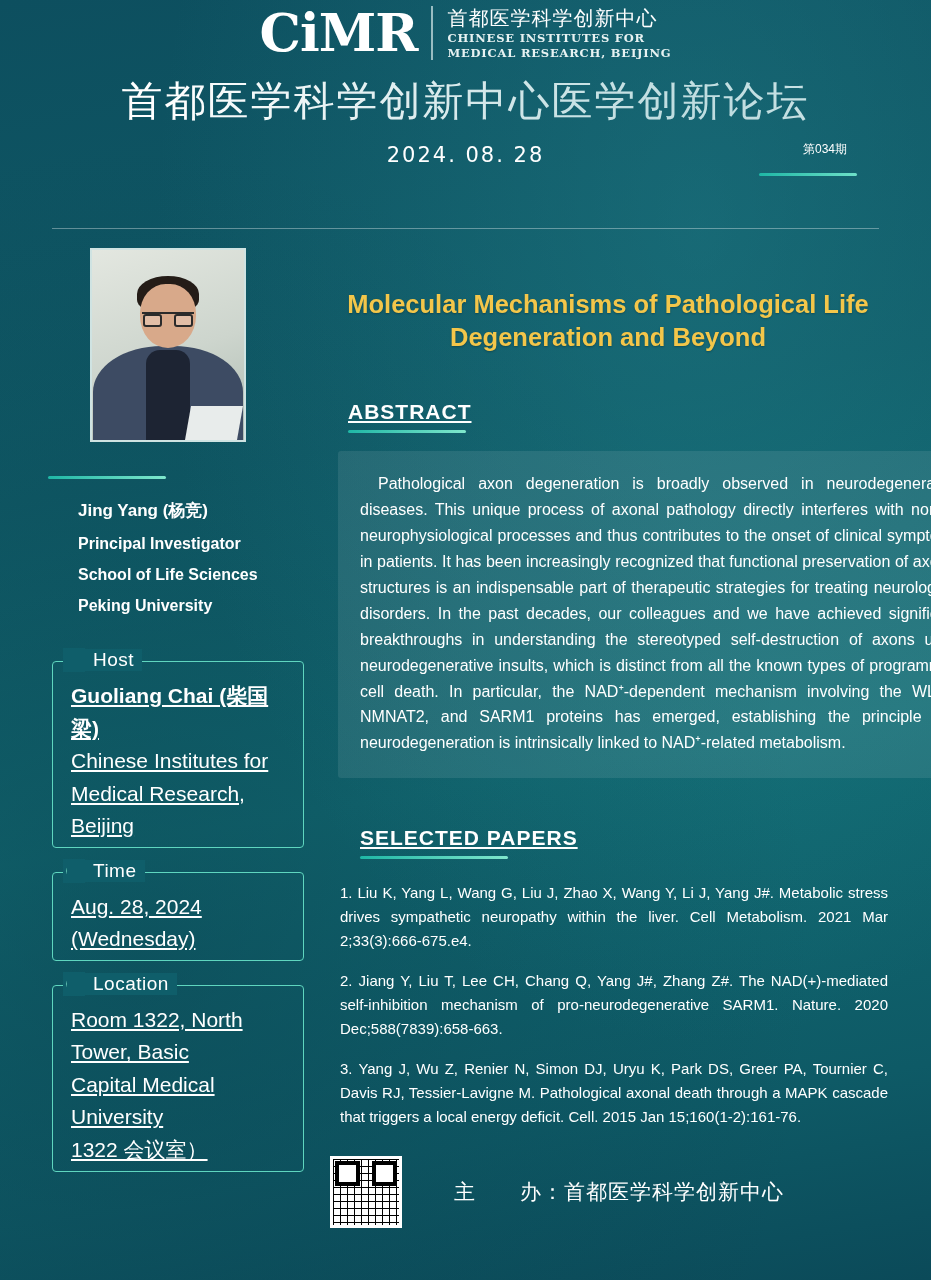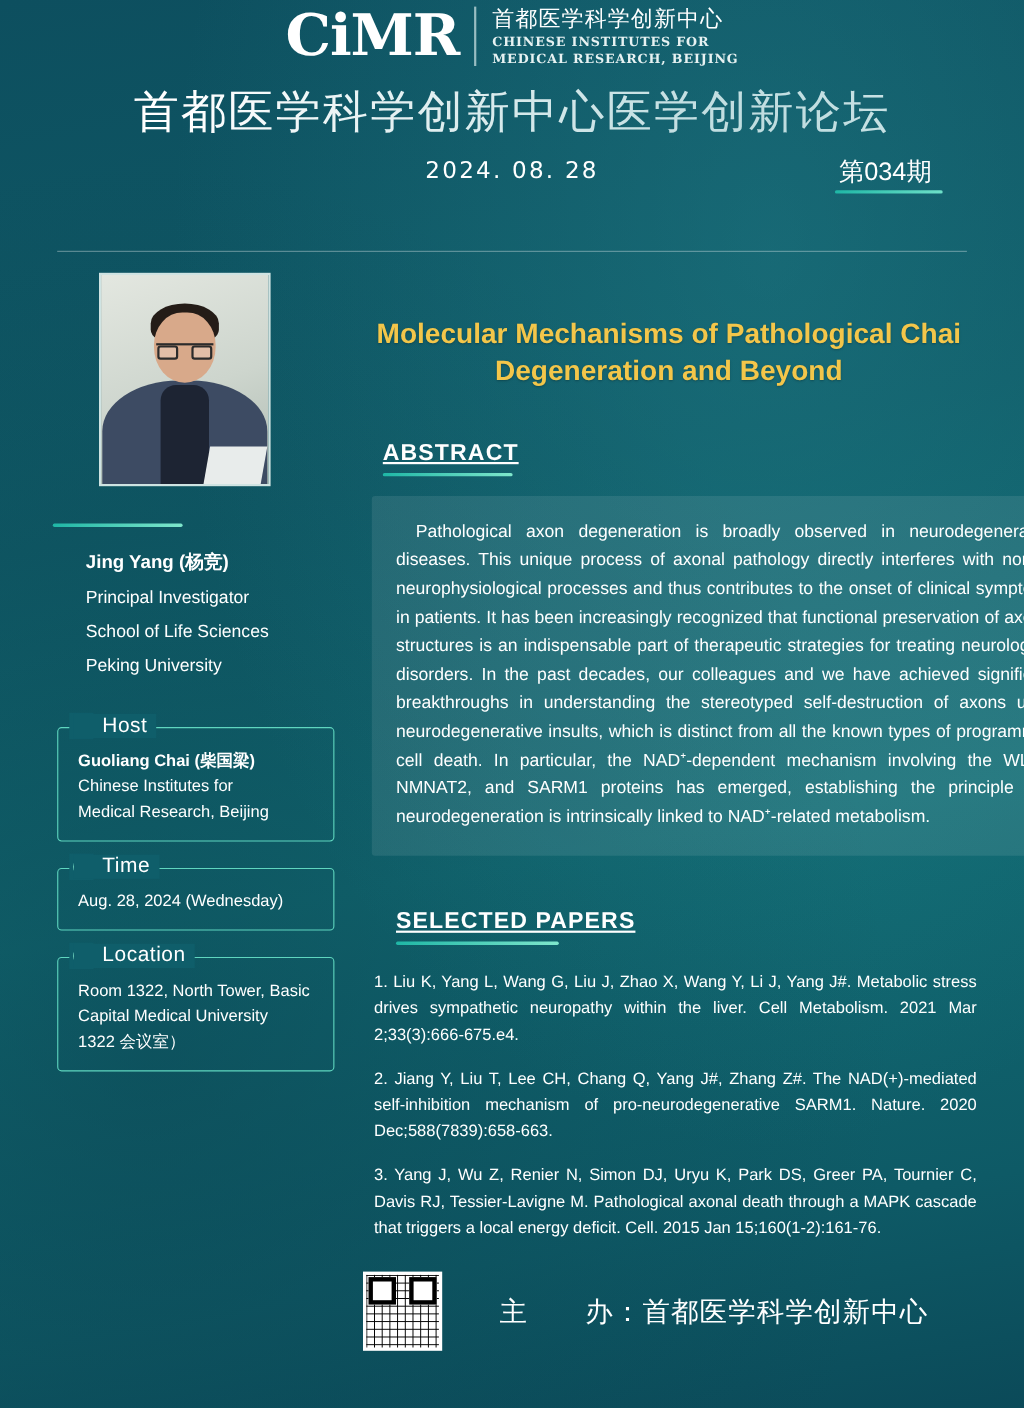--- a/index.html
+++ b/index.html
@@ -95,21 +95,21 @@
     text-align: center;
     font-size: 21px;
     letter-spacing: 2px;
     color: #ffffff;
     font-family: "DejaVu Sans", sans-serif;
   }
   .issue {
     position: absolute;
     right: 84px;
     top: -2px;
-    font-size: 23px;
+    font-size: 12px;
     color: #ffffff;
     padding-bottom: 6px;
   }
   .issue-underline {
     position: absolute;
     right: 74px;
     top: 30px;
     width: 98px;
     height: 3px;
     background: linear-gradient(90deg, #1fb7a6, #6ee0c8);
@@ -254,33 +254,33 @@
     padding-left: 30px;
   }
   .speaker-name {
     font-size: 17px;
     font-weight: bold;
     color: #ffffff;
     margin-bottom: 13px;
   }
   .speaker-line {
     font-size: 16px;
-    font-weight: normal;
+    font-weight: bold;
     color: #ffffff;
     margin-bottom: 13px;
   }
 
   
   .info-card {
     position: relative;
     margin-top: 24px;
     margin-left: 4px;
     border: 1px solid #5fd6bf;
     border-radius: 4px;
-    padding: 18px 14px 14px 18px;
+    padding: 18px 14px 4px 18px;
     width: 252px;
     box-sizing: border-box;
   }
   .info-card .card-title {
     position: absolute;
     top: -13px;
     left: 14px;
     background: #0f5e6a;
     padding: 0 8px 0 26px;
     font-size: 19px;
@@ -295,23 +295,24 @@
     left: 10px;
     background: #0f5e6a;
     width: 22px;
     height: 24px;
     display: flex;
     align-items: center;
     justify-content: center;
   }
   .info-card .card-icon svg { display: block; }
   .card-line {
-    font-size: 15px;
+    font-size: 21px;
     line-height: 1.55;
     color: #ffffff;
+    text-decoration: underline;
   }
   .card-line.bold { font-weight: bold; }
 
   
   .talk-title {
     font-size: 25.5px;
     font-weight: bold;
     color: #f3c64a;
     line-height: 1.3;
     text-align: center;
@@ -384,21 +385,21 @@
   .qr-inner::before, .qr-inner::after {
     content: "";
     position: absolute;
     width: 17px; height: 17px;
     border: 4px solid #000;
     background: #fff;
   }
   .qr-inner::before { left: 2px; top: 2px; }
   .qr-inner::after { right: 2px; top: 2px; }
   .organizer {
-    font-size: 25px;
+    font-size: 21px;
     letter-spacing: 1px;
     color: #ffffff;
     white-space: nowrap;
   }
 </style>
 </head>
 <body>
 
 <div class="poster">
 
@@ -485,21 +486,21 @@
         </div>
         <div class="card-title">Location</div>
         <div class="card-line">Room 1322, North Tower, Basic</div>
         <div class="card-line">Capital Medical University</div>
         <div class="card-line">1322 会议室）</div>
       </div>
     </div>
 
     <div class="col-right">
 
-      <div class="talk-title">Molecular Mechanisms of Pathological Chai Degeneration and Beyond</div>
+      <div class="talk-title">Molecular Mechanisms of Pathological Life Degeneration and Beyond</div>
 
       <div class="abs-head">
         <div class="section-label">ABSTRACT</div>
         <div class="label-underline"></div>
       </div>
 
       <div class="abstract-box">
         <div class="abstract-text">Pathological axon degeneration is broadly observed in neurodegenerative diseases. This unique process of axonal pathology directly interferes with normal neurophysiological processes and thus contributes to the onset of clinical symptoms in patients. It has been increasingly recognized that functional preservation of axonal structures is an indispensable part of therapeutic strategies for treating neurological disorders. In the past decades, our colleagues and we have achieved significant breakthroughs in understanding the stereotyped self-destruction of axons upon neurodegenerative insults, which is distinct from all the known types of programmed cell death. In particular, the NAD⁺-dependent mechanism involving the WLDs, NMNAT2, and SARM1 proteins has emerged, establishing the principle that neurodegeneration is intrinsically linked to NAD⁺-related metabolism.</div>
       </div>
 

